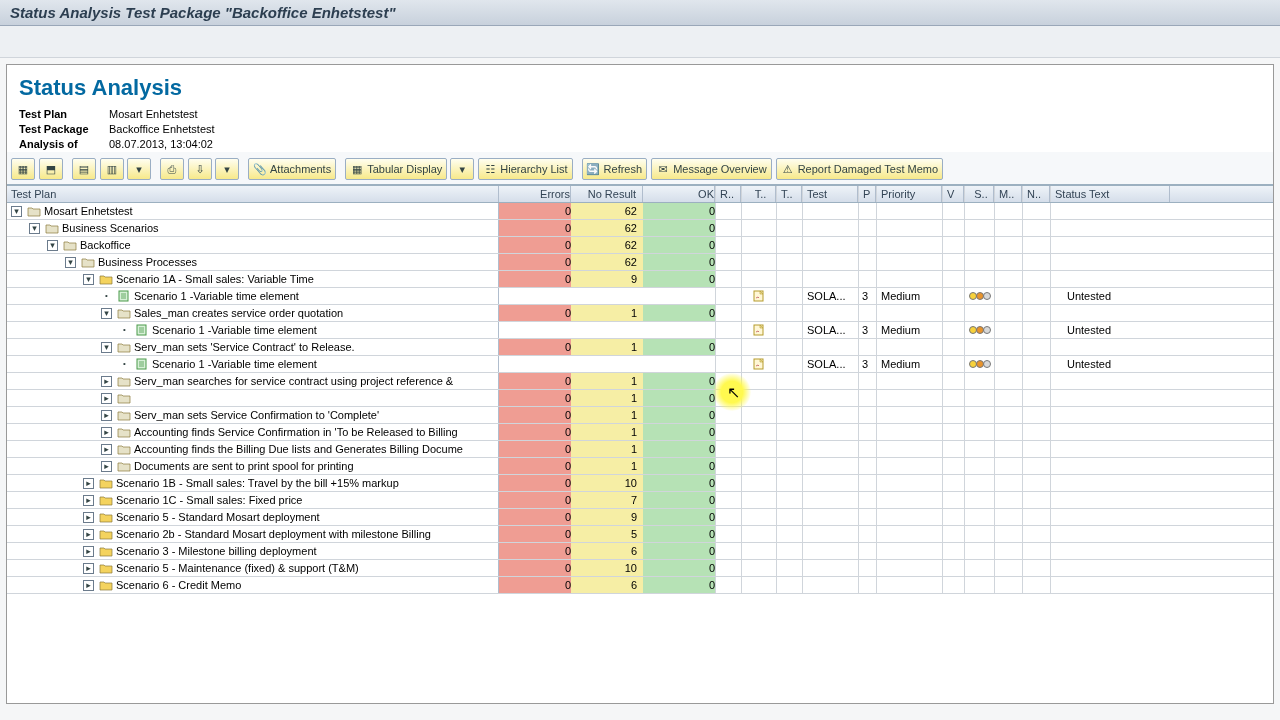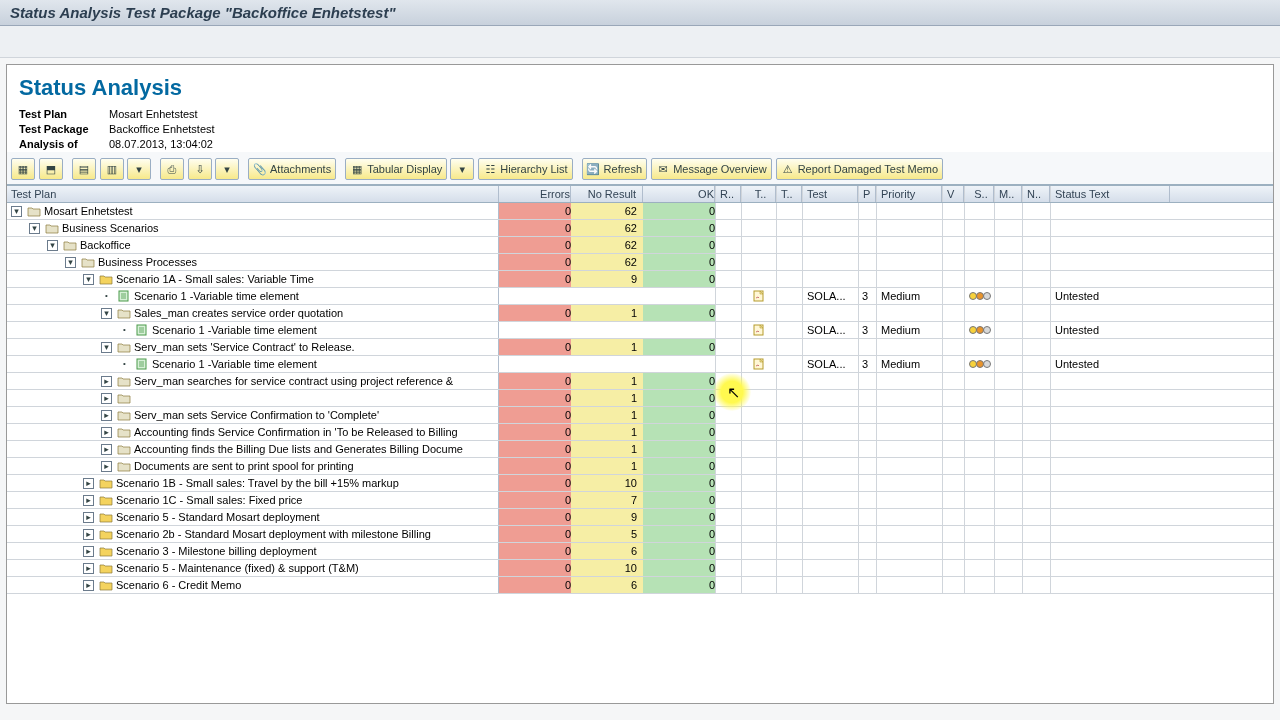--- a/index.html
+++ b/index.html
@@ -63,21 +63,21 @@
   .c-r { width:26px; border-left:1px solid #d0d5db;}
   .c-t1 { width:35px; border-left:1px solid #d0d5db; display:flex; align-items:center; justify-content:center;}
   .c-t2 { width:26px; border-left:1px solid #d0d5db;}
   .c-test { width:56px; border-left:1px solid #d0d5db; display:flex; align-items:center; padding-left:4px;}
   .c-p { width:18px; border-left:1px solid #d0d5db; display:flex; align-items:center; padding-left:3px;}
   .c-prio { width:66px; border-left:1px solid #d0d5db; display:flex; align-items:center; padding-left:4px;}
   .c-v { width:22px; border-left:1px solid #d0d5db;}
   .c-s { width:30px; border-left:1px solid #d0d5db; display:flex; align-items:center; justify-content:center;}
   .c-m { width:28px; border-left:1px solid #d0d5db;}
   .c-n { width:28px; border-left:1px solid #d0d5db;}
-  .c-status { width:120px; border-left:1px solid #d0d5db; display:flex; align-items:center; padding-left:4px;}
+  .c-status { width:120px; border-left:1px solid #d0d5db; display:flex; align-items:center; padding-left:16px;}
 
   .toggle { width:11px; height:11px; border:1px solid #6b7b8c; background:#fff; display:inline-flex; align-items:center; justify-content:center; font-size:9px; line-height:1; margin-right:2px; cursor:pointer; color:#344;}
   .toggle.none { border:none; background:transparent; width:4px;}
   .folder { width:14px; height:12px; display:inline-block; margin:0 3px;}
   .folder svg{ display:block;}
   .leaf-icon { width:14px; height:12px; display:inline-flex; align-items:center; justify-content:center; margin:0 3px;}
   .doc-icon { width:12px; height:12px; display:inline-block;}
   .traffic { display:inline-flex; gap:0;}
   .traffic span{ width:8px;height:8px;border-radius:50%; margin-right:-1px; border:1px solid #777;}
   .tl-y{background:#f7d13a;} .tl-o{background:#e8932c;} .tl-g{background:#d8d8d8;}

